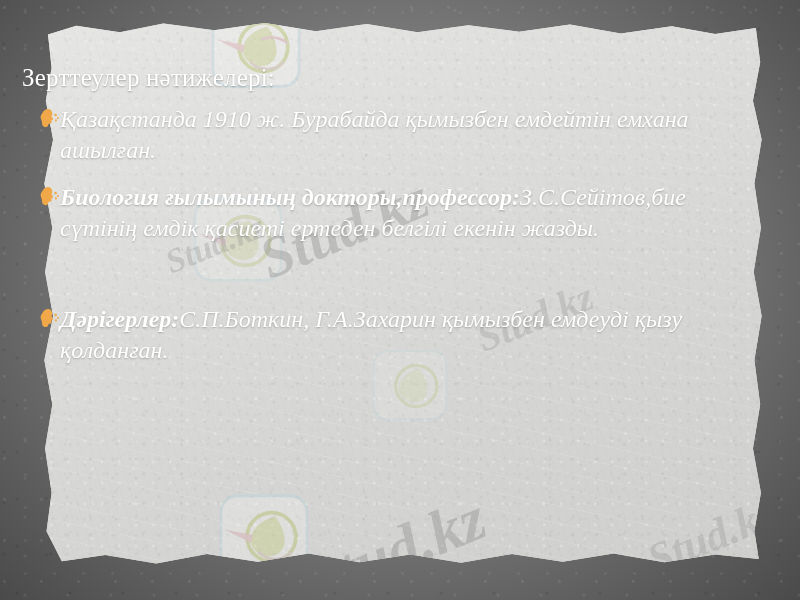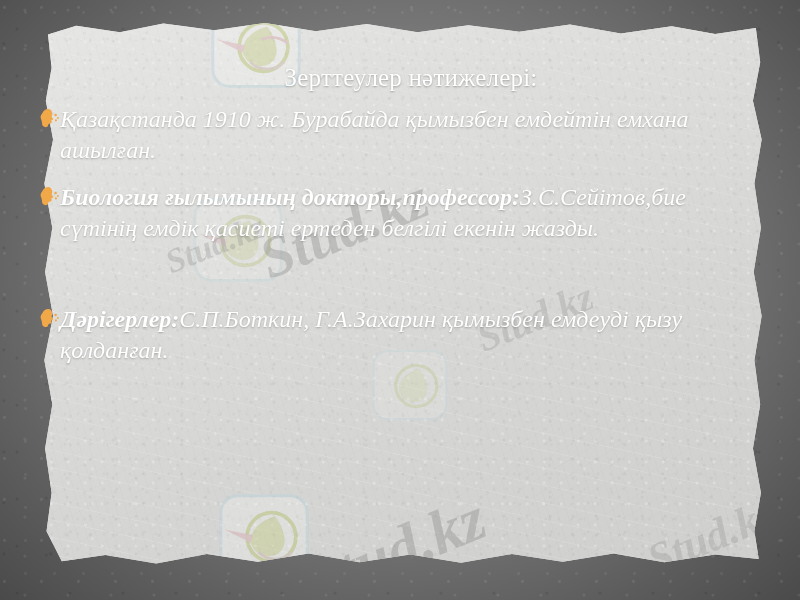--- a/index.html
+++ b/index.html
@@ -142,21 +142,21 @@
     top: 0;
     width: 800px;
     height: 600px;
   }
 
   .slide-title {
     position: absolute;
     left: 0;
     top: 63px;
     width: 800px;
-    text-align: center;
+    text-align: left;
     color: #ffffff;
     font-family: "Liberation Serif", serif;
     font-size: 25px;
     line-height: 30px;
     letter-spacing: 0.2px;
     text-shadow: 0 1px 2px rgba(80,80,80,0.45);
     padding-left: 22px;
     box-sizing: border-box;
   }
 

